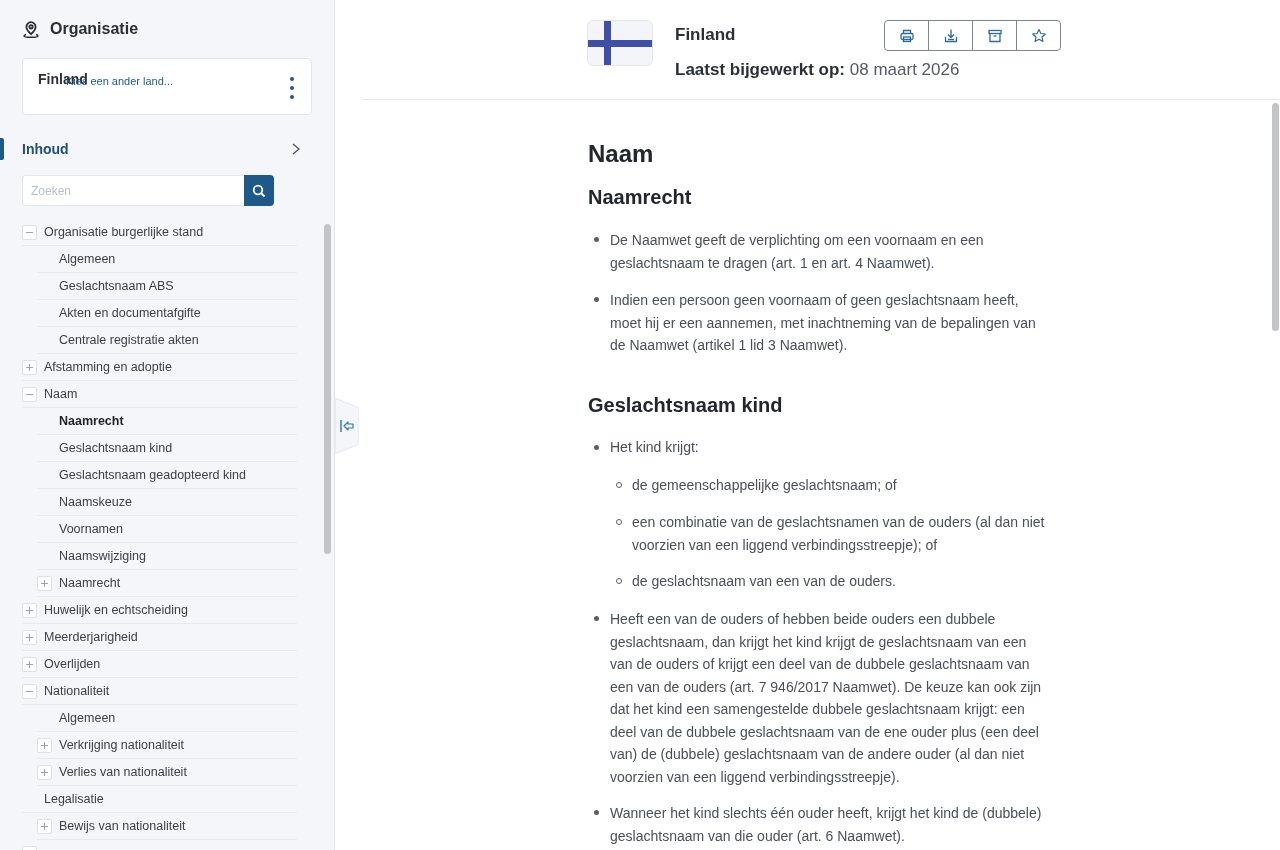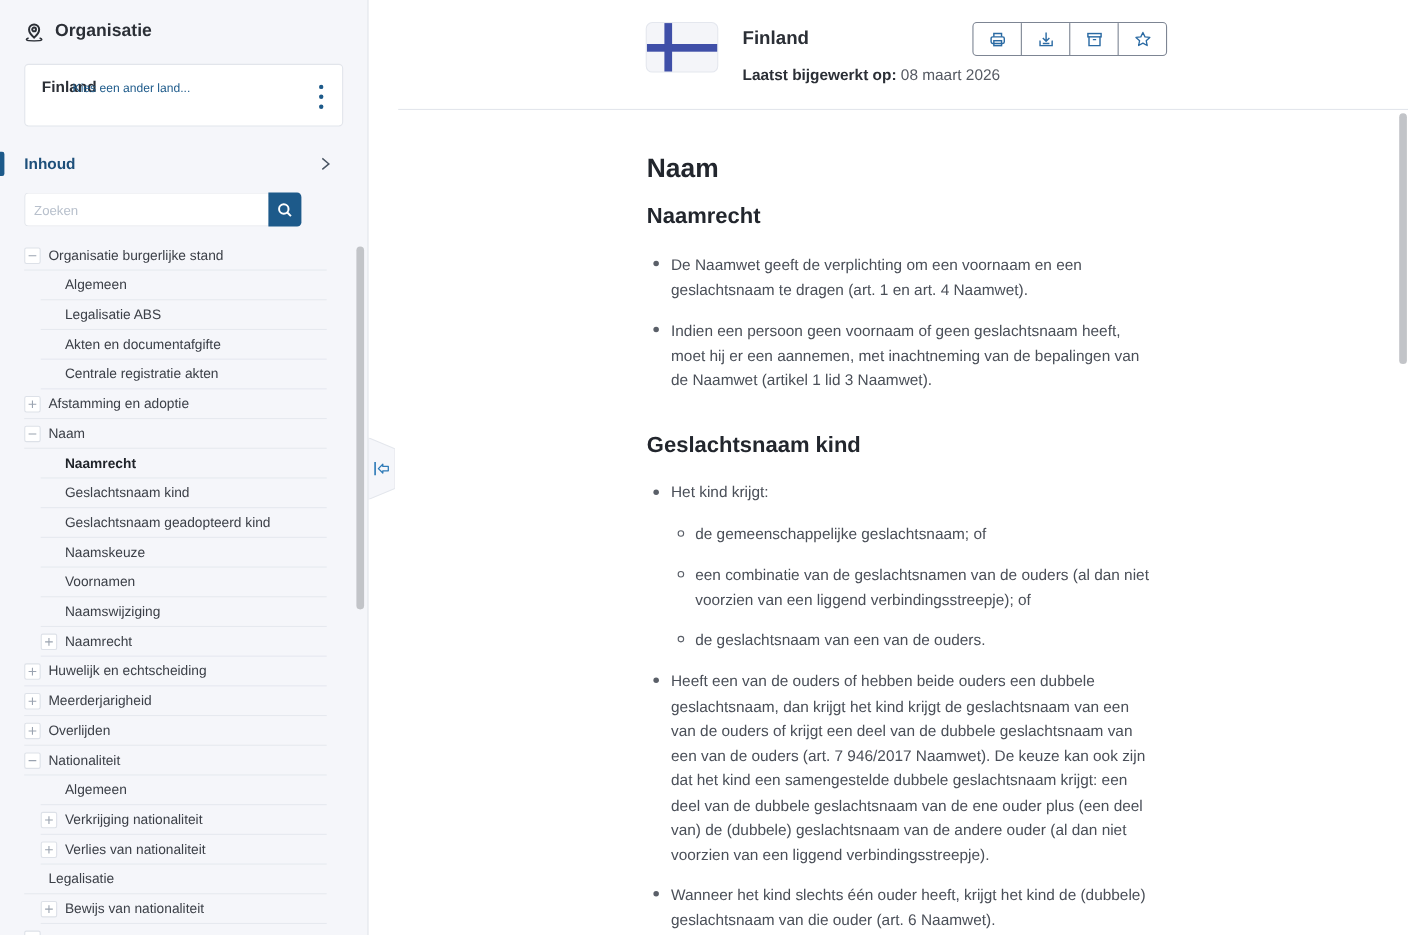--- a/index.html
+++ b/index.html
@@ -45,21 +45,21 @@
   .side-scroll { position: absolute; left: 324px; top: 224px; width: 7px; height: 330px; background: #c2c4c8; border-radius: 4px; }
 
   .collapse-tab { position: absolute; left: 335px; top: 398px; width: 24px; height: 56px; }
 
   
   .header { position: absolute; left: 362px; top: 0; width: 918px; height: 100px; border-bottom: 1px solid #e3e6ec; }
   .flag { position: absolute; left: 225px; top: 20px; width: 66px; height: 46px; background: #f4f5f9; border: 1px solid #e4e7ee; border-radius: 6px; overflow: hidden; }
   .flag .h { position: absolute; left: 0; top: 19px; width: 66px; height: 7px; background: #3f4fa8; }
   .flag .v { position: absolute; left: 16px; top: 0; width: 7px; height: 46px; background: #3f4fa8; }
   .page-country { position: absolute; left: 313px; top: 25px; font-size: 17px; font-weight: 700; color: #2b2f36; }
-  .updated { position: absolute; left: 313px; top: 60px; font-size: 14px; color: #555a63; }
+  .updated { position: absolute; left: 313px; top: 60px; font-size: 17px; color: #555a63; }
   .updated b { color: #2b2f36; }
   .actions { position: absolute; left: 522px; top: 20px; width: 177px; height: 31px; border: 1px solid #7d8593; border-radius: 4px; display: flex; background: #fff; }
   .act-btn { flex: 1; display: flex; align-items: center; justify-content: center; border-right: 1px solid #7d8593; cursor: pointer; }
   .act-btn:last-child { border-right: none; }
   .act-btn svg { width: 16px; height: 16px; }
 
   .content { position: absolute; left: 588px; top: 100px; width: 460px; }
   .h1 { position: absolute; top: 40px; font-size: 24px; font-weight: 700; color: #22262d; }
   .h2 { position: absolute; font-size: 20px; font-weight: 700; color: #22262d; }
   .para { position: absolute; left: 22px; width: 440px; font-size: 14px; line-height: 22.5px; color: #4a4f58; }
@@ -117,21 +117,21 @@
             <svg viewBox="0 0 9 9">
               <path d="M1 4.5h7" stroke="#9aa3b0" stroke-width="1"></path>
             </svg>
           </span>
           <span class="lbl">Organisatie burgerlijke stand</span>
         </div>
         <div class="tree-item l1">
           <span class="lbl">Algemeen</span>
         </div>
         <div class="tree-item l1">
-          <span class="lbl">Legalisatie ABS</span>
+          <span class="lbl">Geslachtsnaam ABS</span>
         </div>
         <div class="tree-item l1">
           <span class="lbl">Akten en documentafgifte</span>
         </div>
         <div class="tree-item l1">
           <span class="lbl">Centrale registratie akten</span>
         </div>
         <div class="tree-item l0">
           <span class="toggle">
             <svg viewBox="0 0 9 9">

